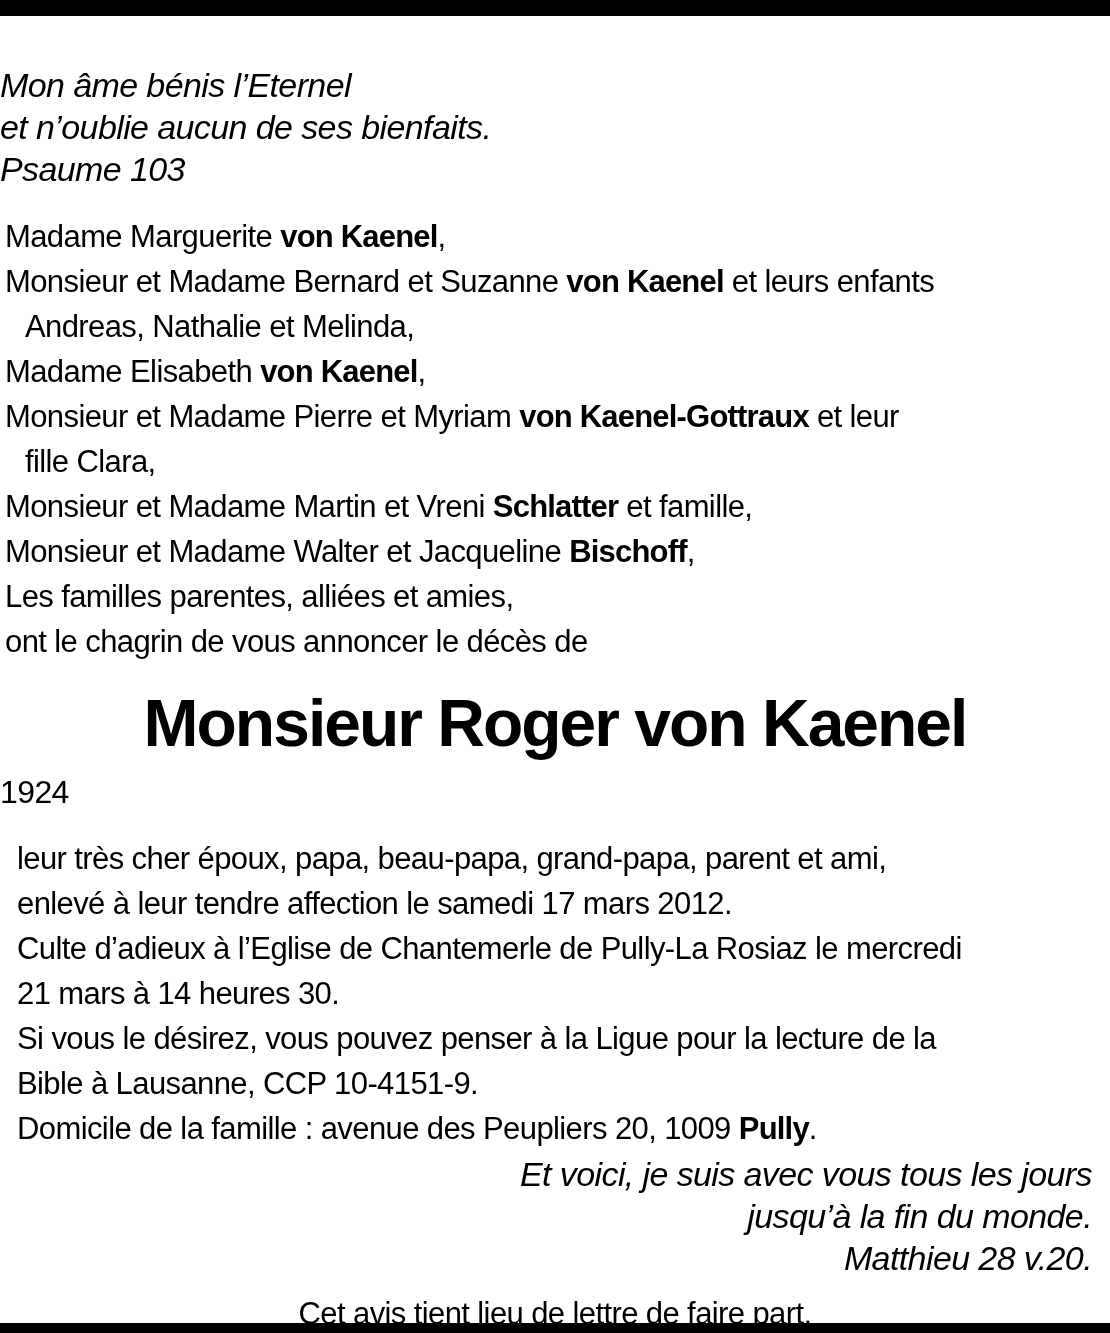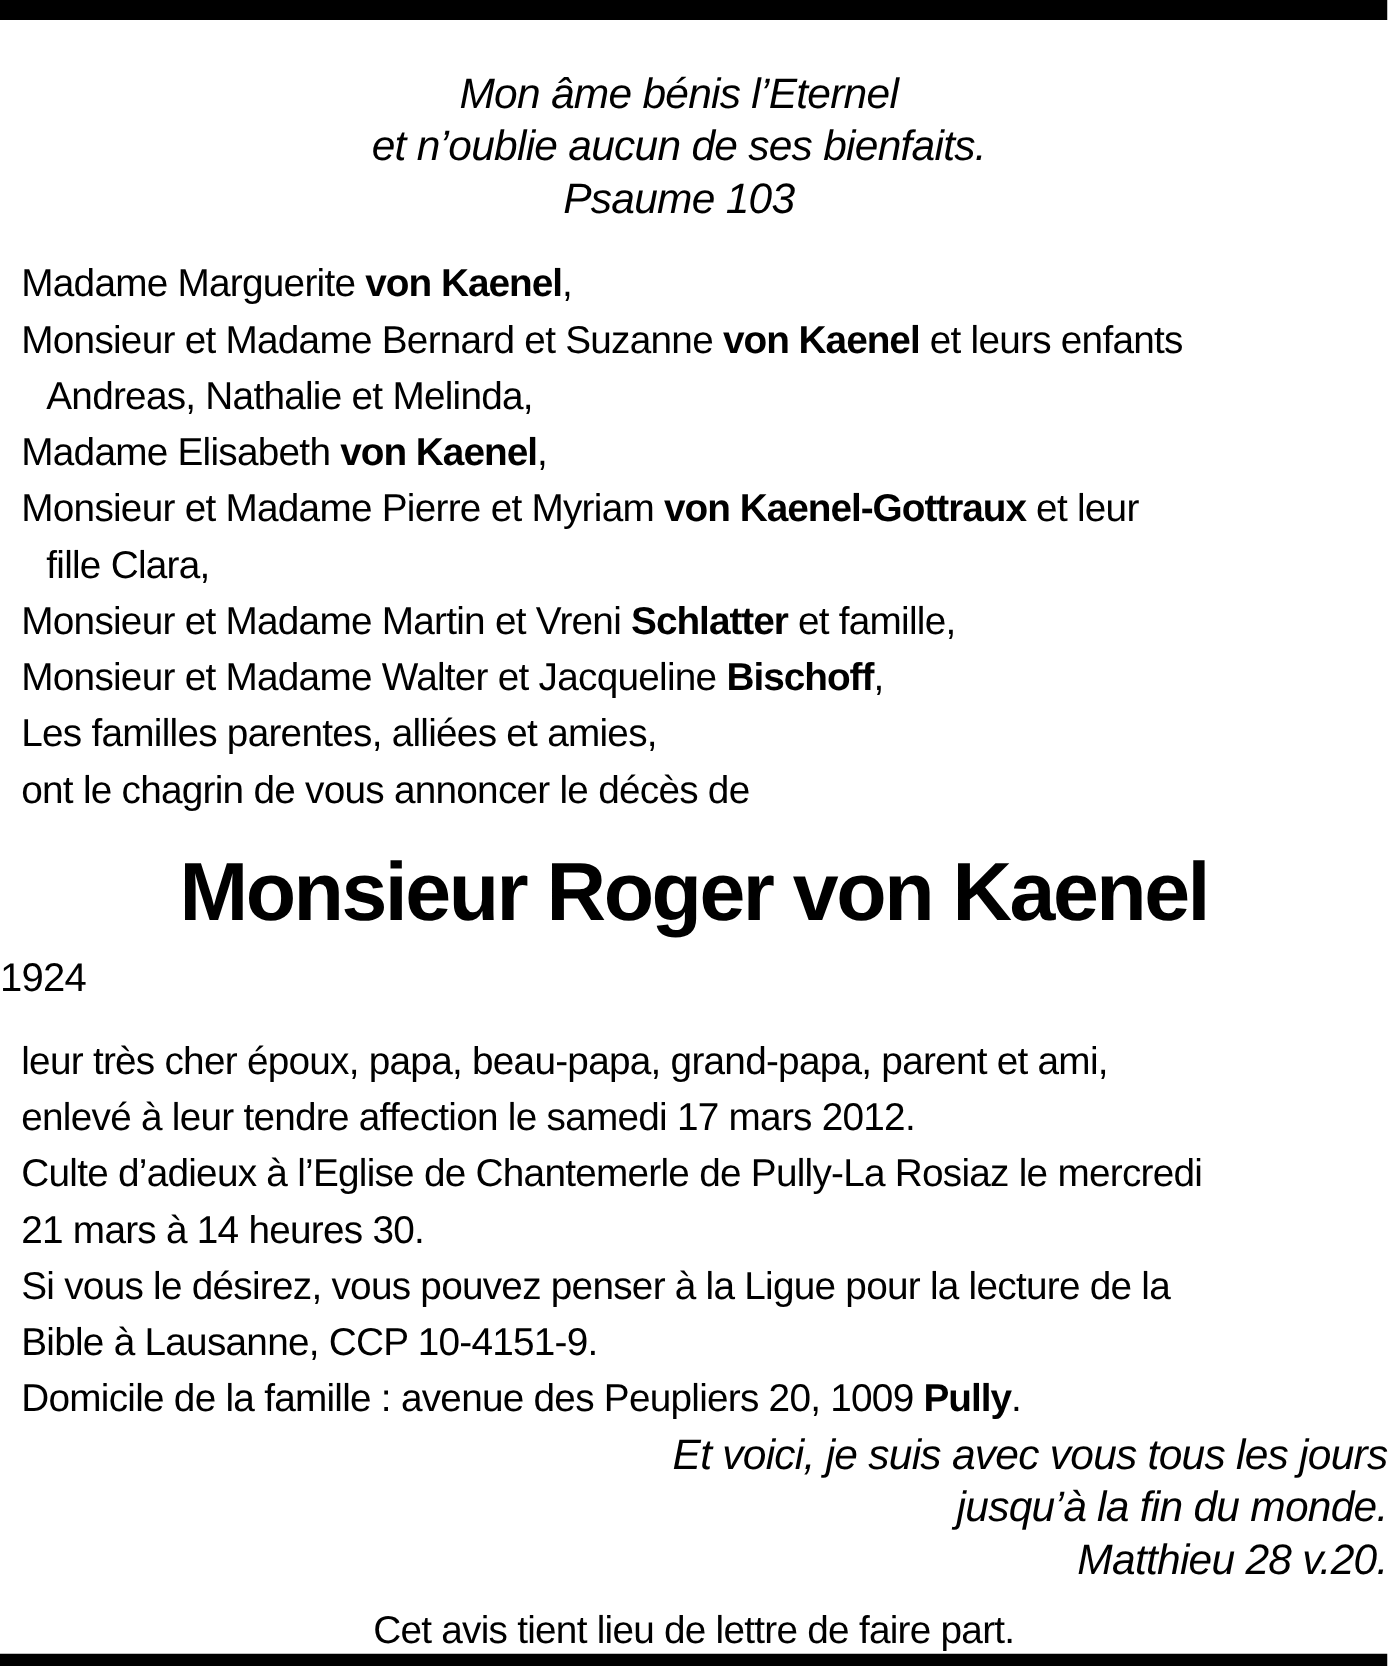--- a/index.html
+++ b/index.html
@@ -14,30 +14,30 @@
     letter-spacing: -0.6px;
   }
   .rule {
     width: 100%;
     background: #000000;
   }
   .rule-top { height: 16px; }
   .rule-bottom { position: absolute; bottom: 0; left: 0; height: 10px; }
 
   .epigraph {
-    margin-top: 38px;
+    margin-top: 48px;
     padding-right: 24px;
-    text-align: center;
+    text-align: left;
     font-style: italic;
     font-size: 34px;
     line-height: 42px;
   }
   .family {
     margin-top: 24px;
-    padding-left: 17px;
+    padding-left: 5px;
     padding-right: 8px;
     font-size: 31px;
     line-height: 45px;
   }
   .family .line.indent { padding-left: 20px; }
   b, .b { font-weight: bold; letter-spacing: -0.8px; }
 
   .deceased-title {
     margin-top: 24px;
     text-align: center;
@@ -54,20 +54,21 @@
   }
   .details {
     margin-top: 24px;
     padding-left: 17px;
     padding-right: 8px;
     font-size: 31px;
     line-height: 45px;
   }
   .scripture {
     margin-top: 2px;
+    padding-right: 18px;
     text-align: right;
     font-style: italic;
     font-size: 34px;
     line-height: 42px;
   }
   .closing {
     margin-top: 14px;
     text-align: center;
     font-size: 31px;
     line-height: 42px;

